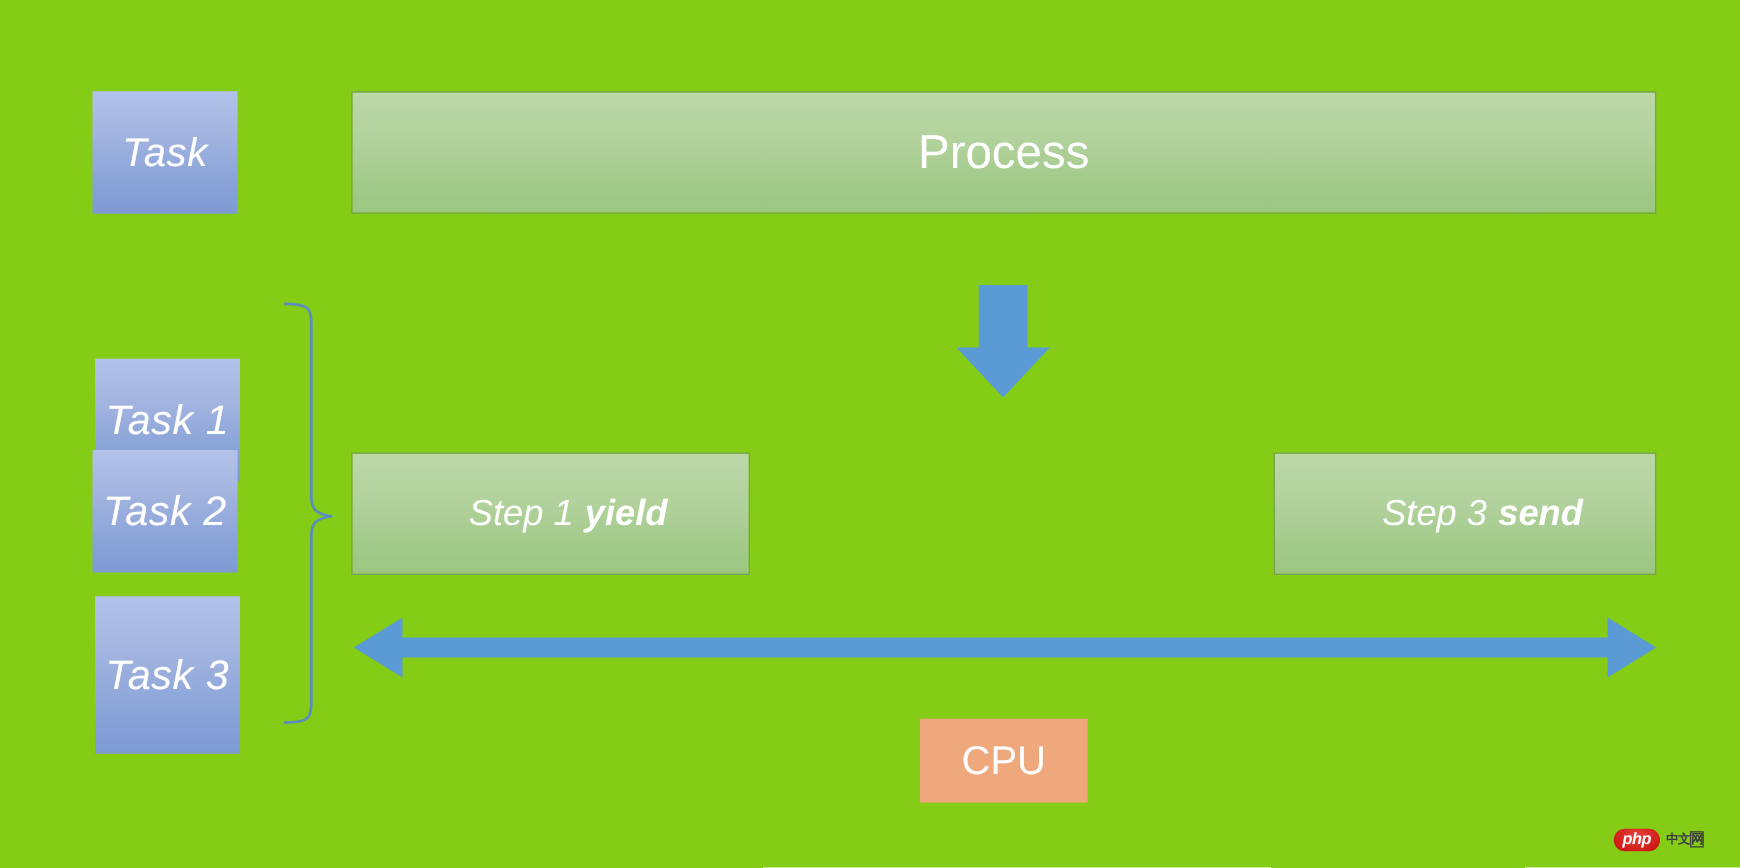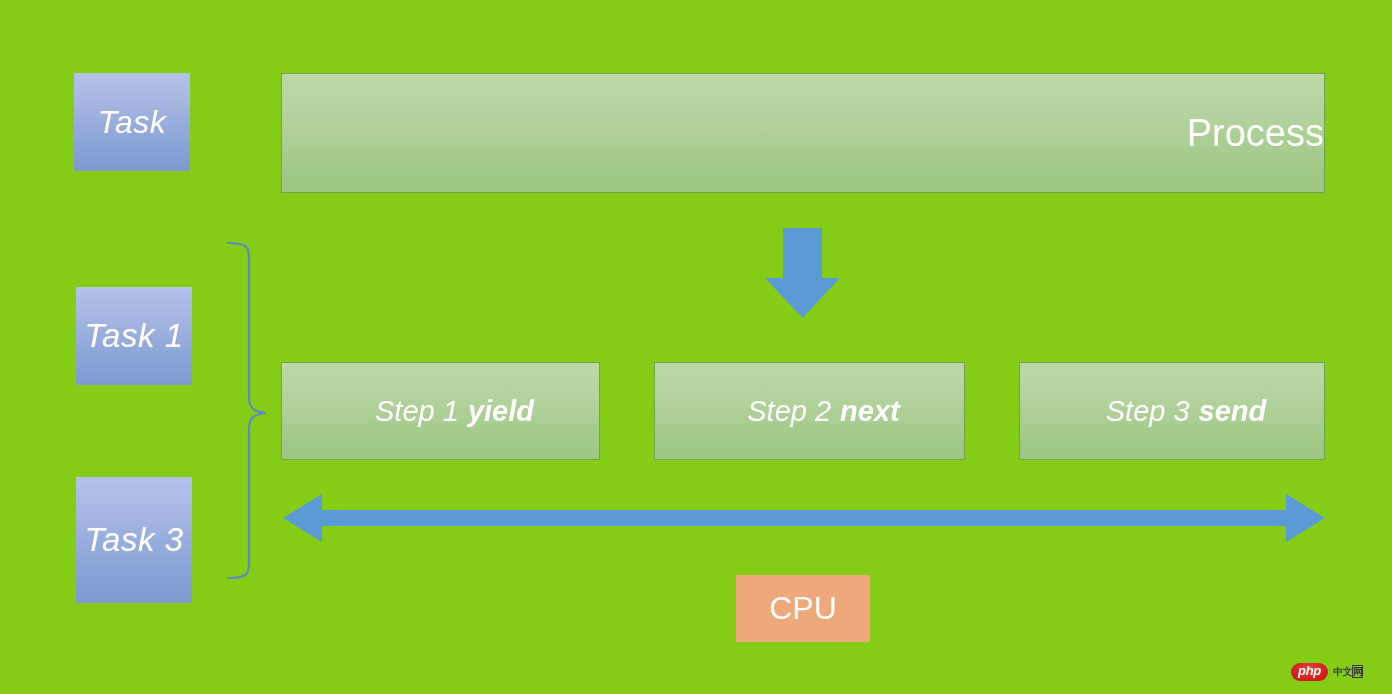--- a/index.html
+++ b/index.html
@@ -115,42 +115,41 @@
 </style>
 </head>
 <body>
 
 <div id="canvas">
 
   <div class="box task-box task-head" style="left:74px; top:73px; width:116px; height:98px;">
     <span>Task</span>
   </div>
 
-  <div class="box green-box process-box" style="left:281px; top:73px; width:1044px; height:120px;justify-content:flex-end;">
+  <div class="box green-box process-box" style="left:281px; top:73px; width:1044px; height:98px;">
     <span>Process</span>
   </div>
 
   <div class="box task-box" style="left:76px; top:243px; width:116px; height:98px;margin-top:44px;">
     <span>Task 1</span>
   </div>
 
+  <div class="box task-box" style="left:74px; top:360px; width:116px; height:98px;">
+    <span>Task 2</span>
+  </div>
 
   <div class="box task-box" style="left:76px; top:477px; width:116px; height:126px;">
     <span>Task 3</span>
   </div>
 
   <div class="box green-box step-box" style="left:281px; top:362px; width:319px; height:98px;">
     <span>Step 1</span>
       <span class="kw">yield</span>
   </div>
 
-  <div class="box green-box step-box" style="left:654px; top:362px; width:311px; height:98px;">
-    <span>Step 2</span>
-      <span class="kw">next</span>
-  </div>
 
   <div class="box green-box step-box" style="left:1019px; top:362px; width:306px; height:98px;text-align:center;">
     <span>Step 3</span>
       <span class="kw">send</span>
   </div>
 
   <div class="box cpu-box" style="left:736px; top:575px; width:134px; height:67px;">
     <span>CPU</span>
   </div>
 

